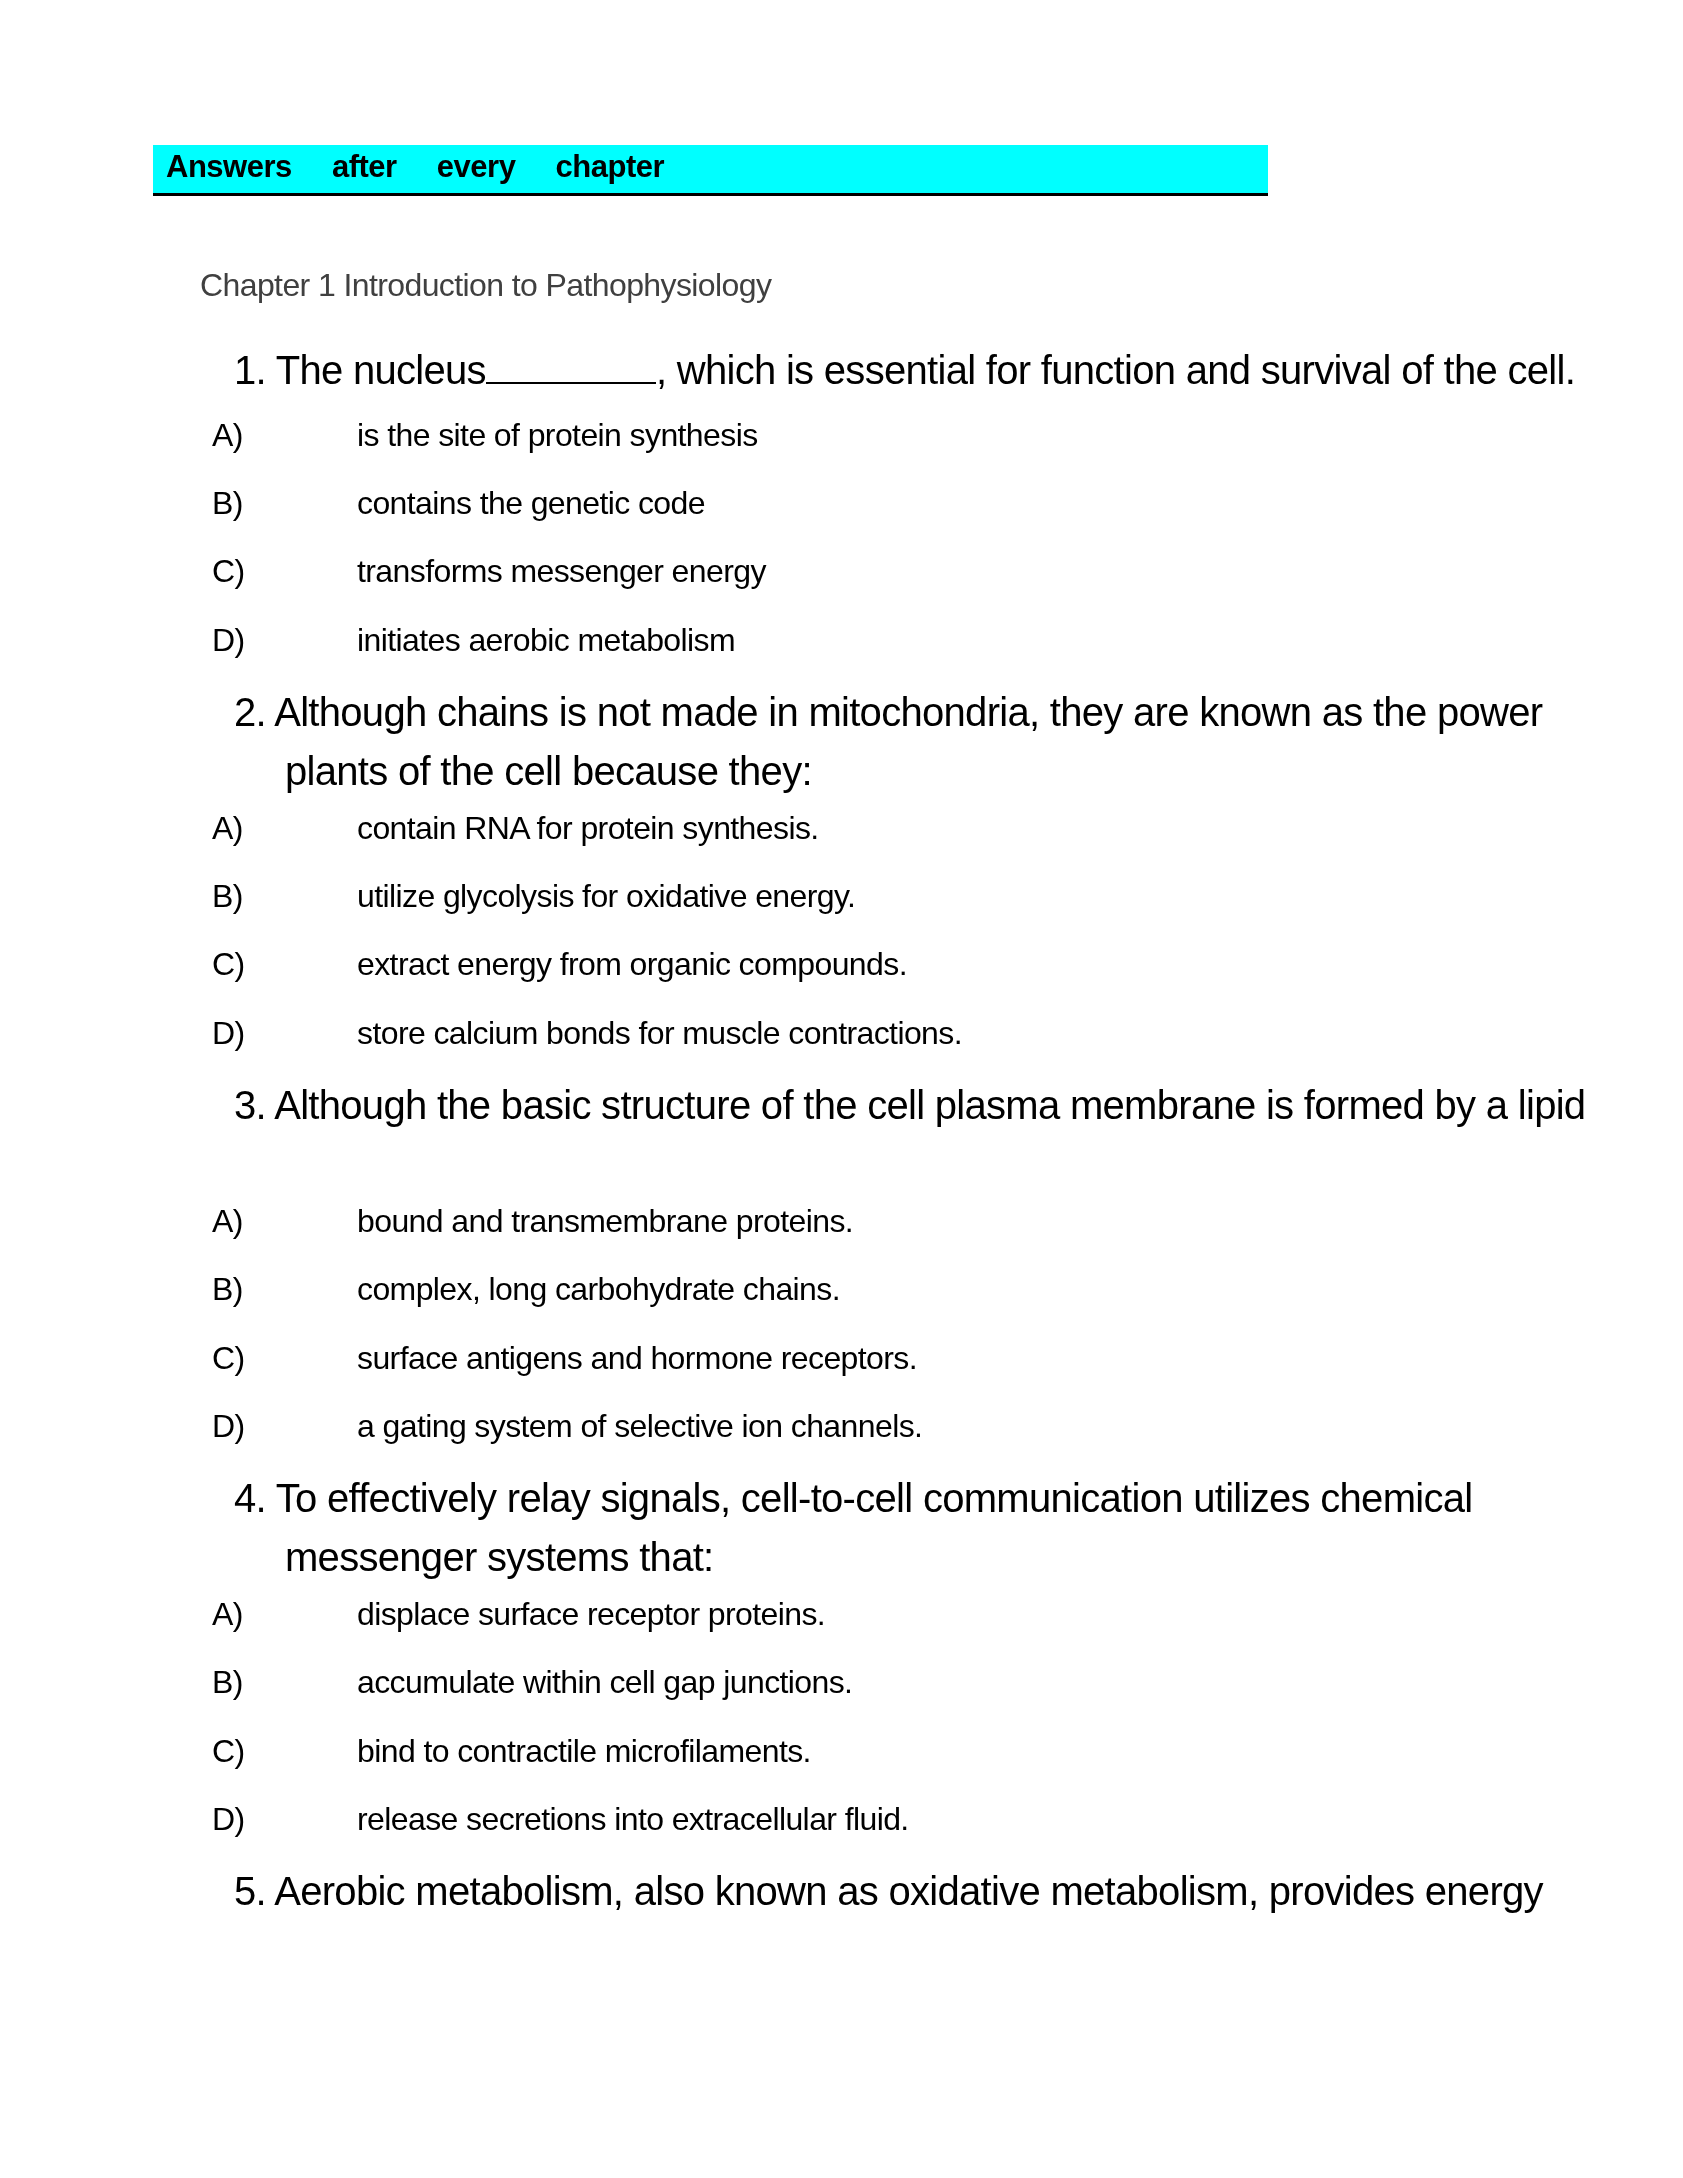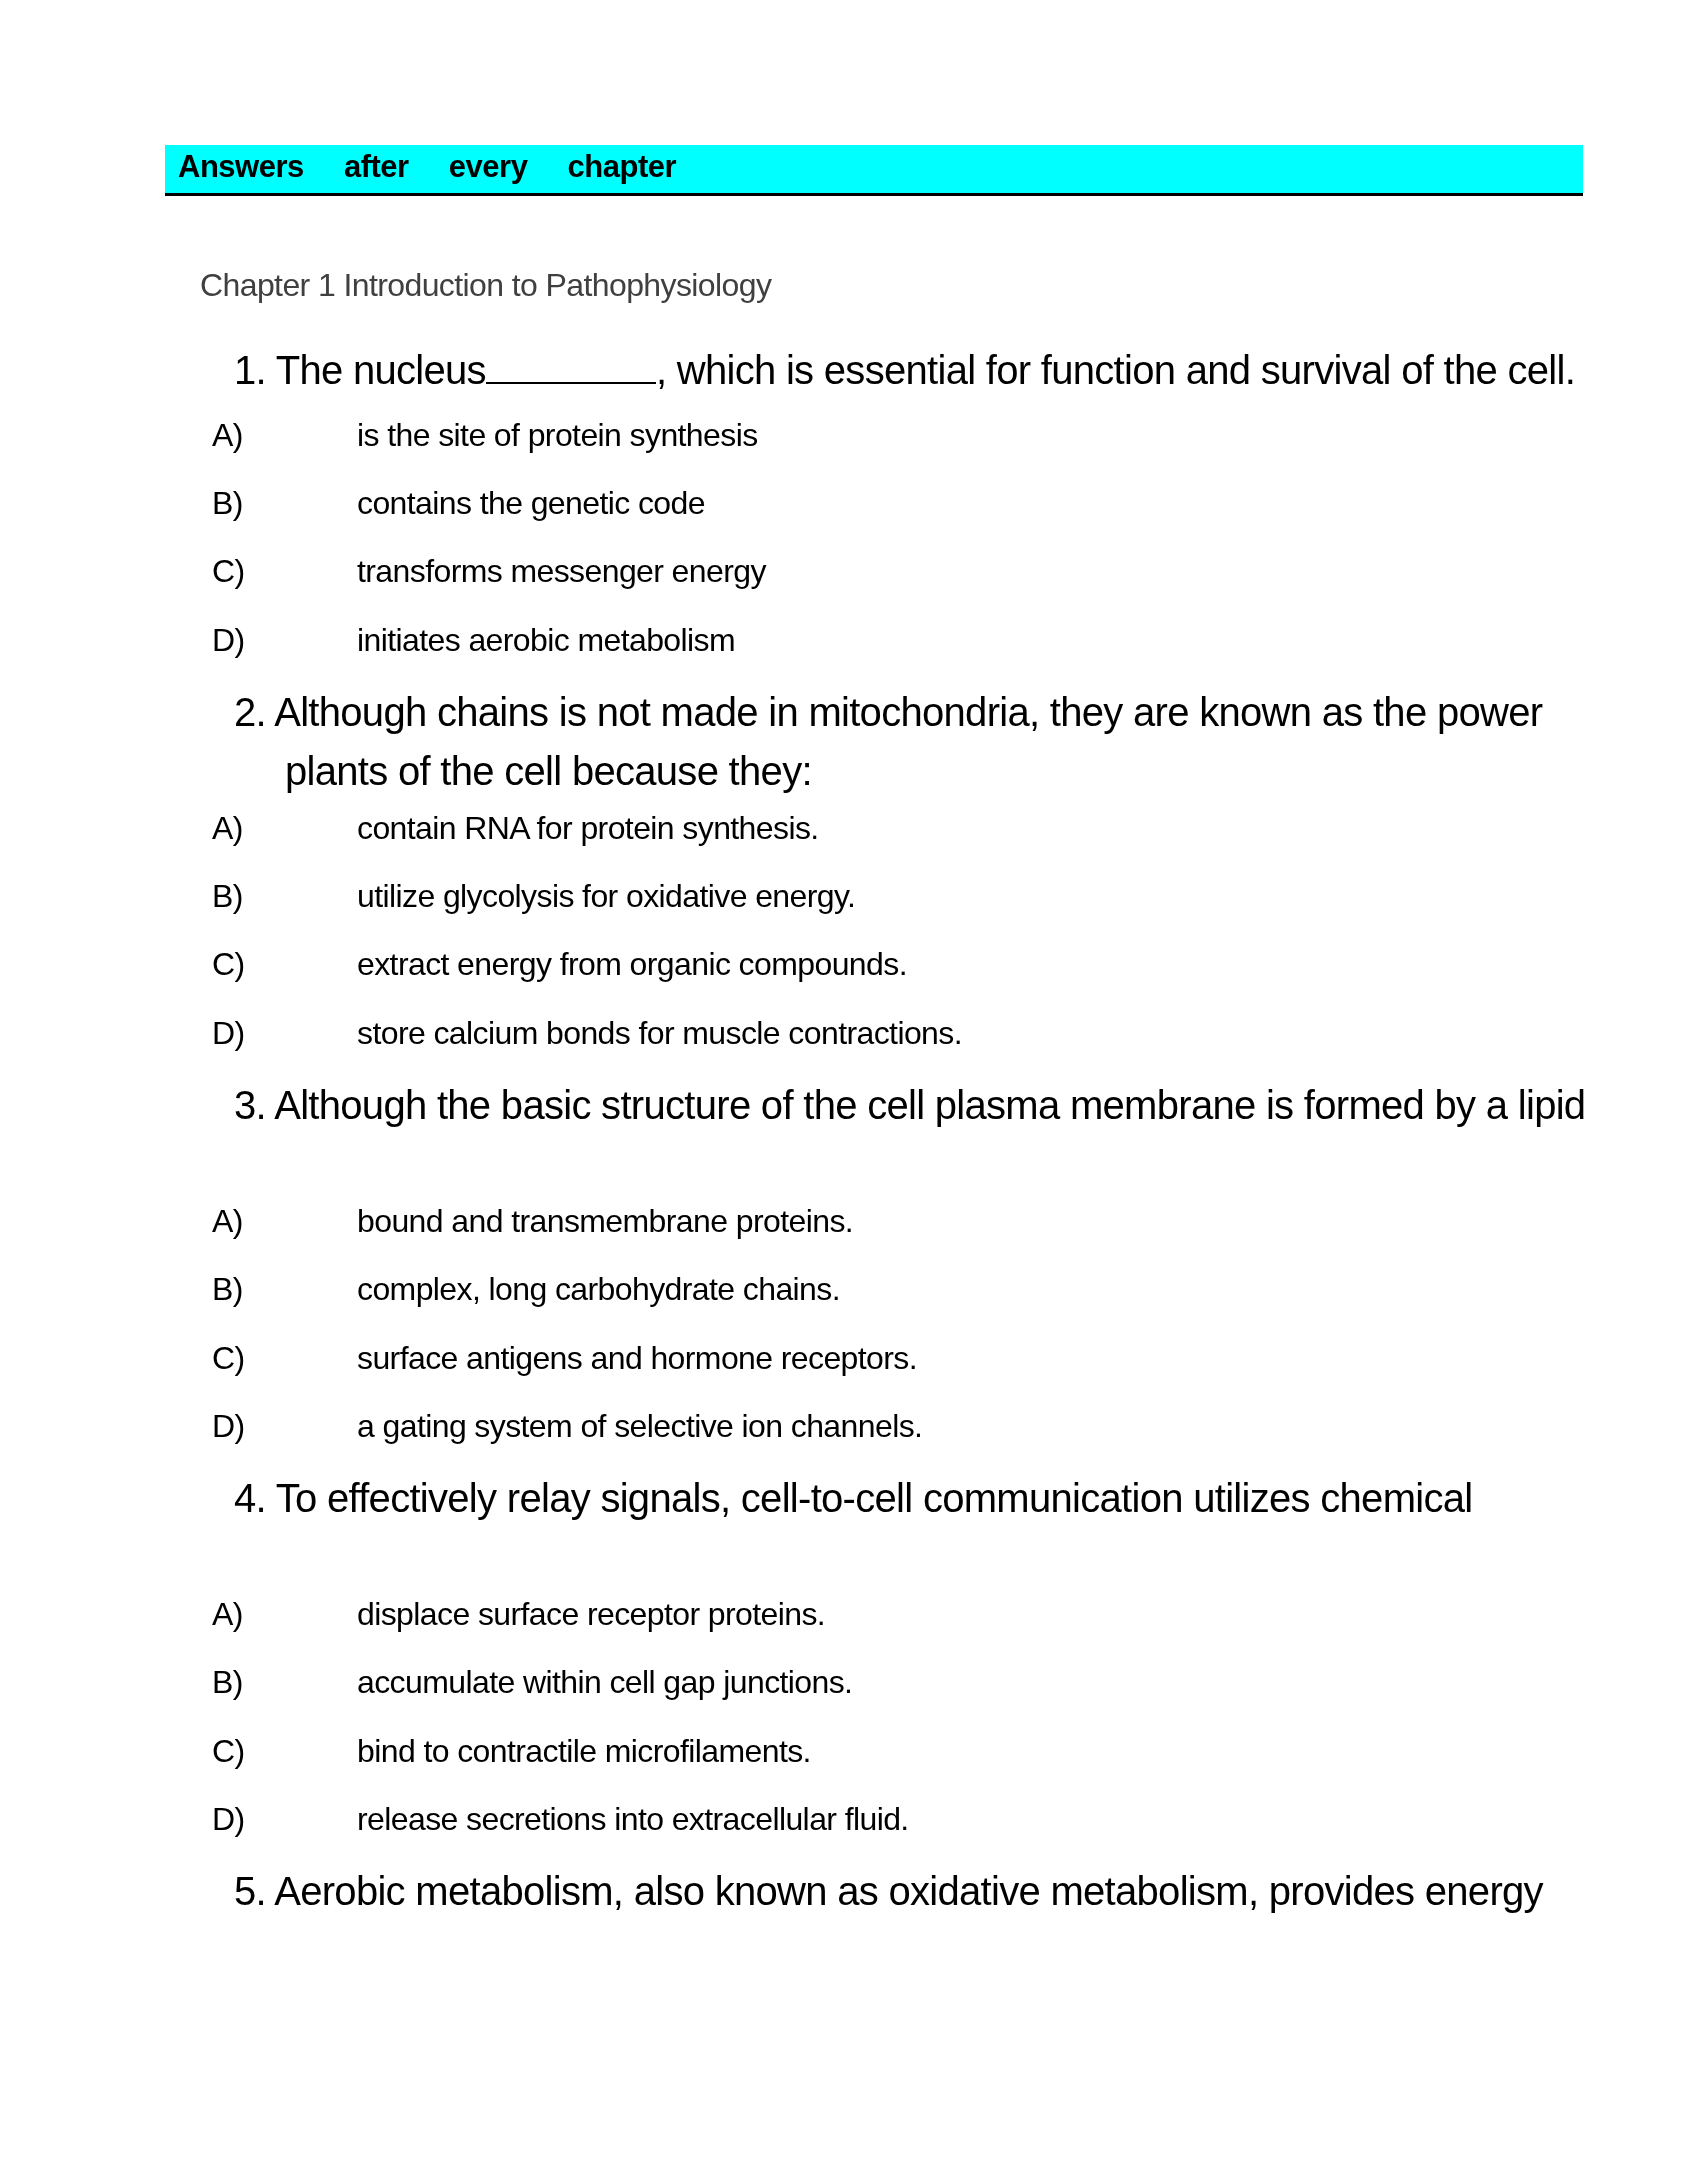--- a/index.html
+++ b/index.html
@@ -1,18 +1,18 @@
 <!DOCTYPE html>
 <html><head>
   <meta charset="utf-8">
   <style>
     html, body { margin: 0; padding: 0; background: #ffffff; }
     body { width: 1683px; height: 2178px; position: relative; overflow: hidden;
            font-family: "Liberation Sans", sans-serif; color: #000; }
-    .banner { position: absolute; left: 165px; top: 145px; width: 1418px; height: 48px;
+    .banner { position: absolute; left: 153px; top: 145px; width: 1115px; height: 48px;
               background: #00ffff; border-bottom: 3px solid #000; box-sizing: content-box; }
     .banner-title { position: absolute; left: 13px; top: 4px; font-size: 31px; font-weight: bold;
                     word-spacing: 12px; letter-spacing: -0.5px; white-space: pre; }
     .chapter { position: absolute; left: 200px; top: 267px; font-size: 32px; color: #404040;
                letter-spacing: -0.6px; white-space: nowrap; }
     .q { position: absolute; left: 234px; font-size: 40px; letter-spacing: -0.7px; white-space: nowrap; }
     .q .cont { display: block; padding-left: 51px; margin-top: 14px; }
     .opt { position: absolute; left: 212px; font-size: 32px; white-space: nowrap; letter-spacing: -0.6px; }
     .opt .letter { position: absolute; left: 0; }
     .opt .text { position: absolute; left: 145px; }
@@ -87,20 +87,21 @@
     <span class="text">surface antigens and hormone receptors.</span>
   </div>
 <div class="opt" style="top:1408px">
     <span class="letter">D)</span>
     <span class="text">a gating system of selective ion channels.</span>
   </div>
 
 <div class="q" style="top:1476px">
   <span>4.</span>
   <span>To effectively relay signals, cell-to-cell communication utilizes chemical</span>
+  <span class="cont">messenger systems that:</span>
 </div>
 <div class="opt" style="top:1596px">
     <span class="letter">A)</span>
     <span class="text">displace surface receptor proteins.</span>
   </div>
 <div class="opt" style="top:1664px">
     <span class="letter">B)</span>
     <span class="text">accumulate within cell gap junctions.</span>
   </div>
 <div class="opt" style="top:1733px">

